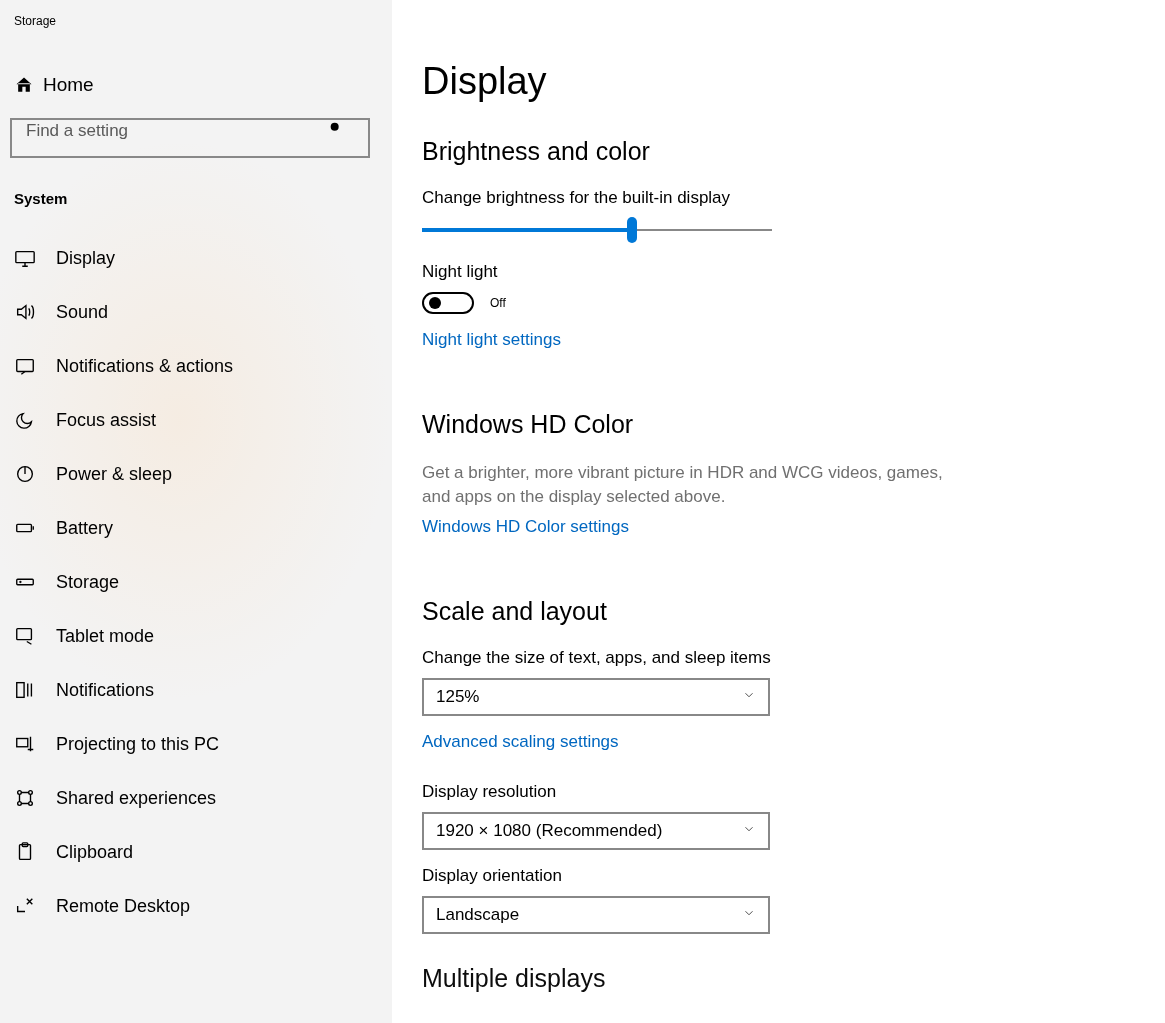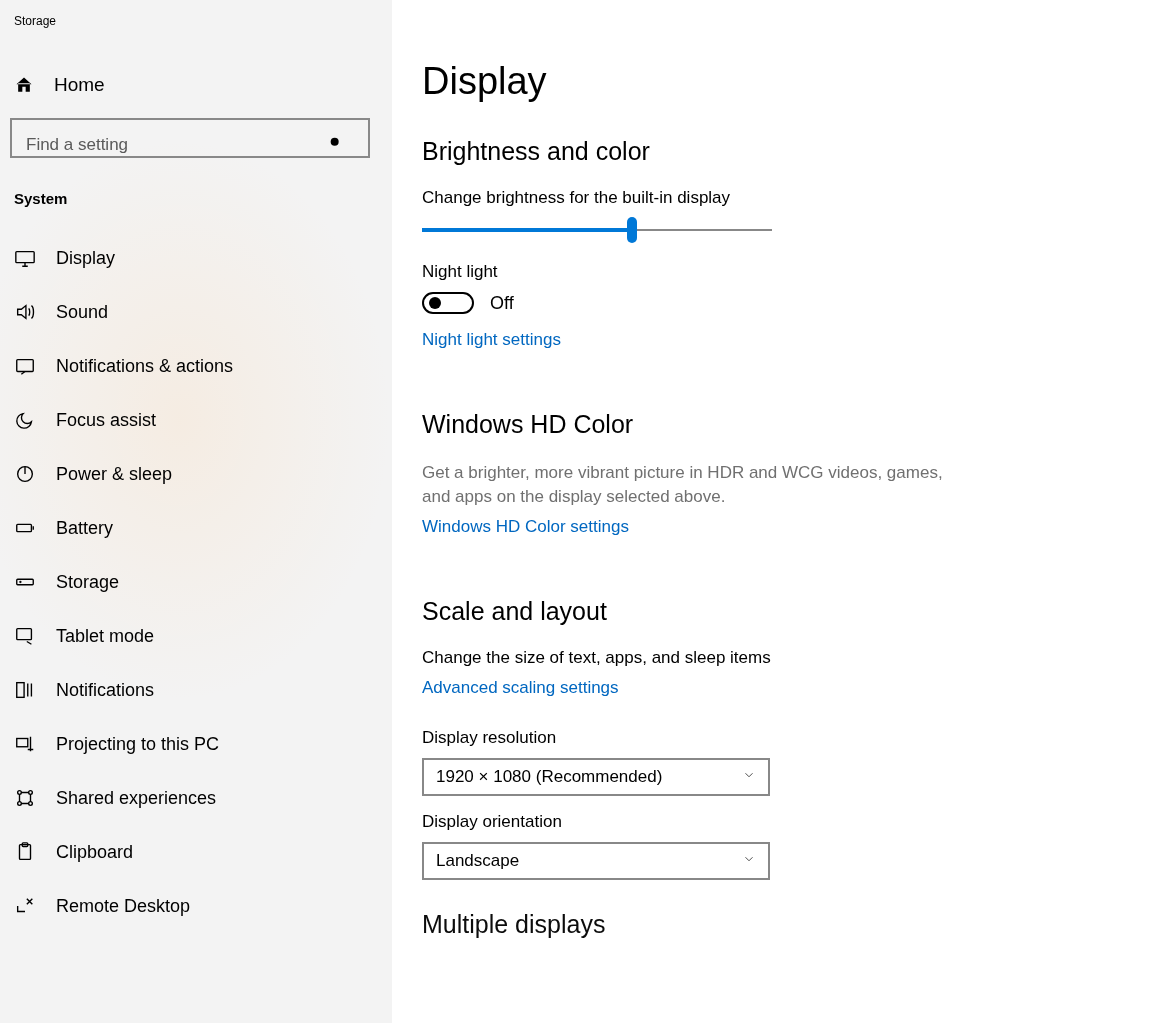--- a/index.html
+++ b/index.html
@@ -26,34 +26,34 @@
     overflow: hidden;
   }
   .settings-title {
     font-size: 12px;
     padding: 0 14px 36px 14px;
   }
   .home-row {
     display: flex;
     align-items: center;
     padding: 10px 14px;
-    gap: 20px;
+    gap: 9px;
     cursor: pointer;
   }
   .home-row .icon { width: 20px; display:flex; align-items:center; justify-content:center; }
   .home-row .label { font-size: 19px; }
 
   .search-wrap { padding: 12px 10px 22px 10px; }
   .search {
     width: 360px;
     height: 40px;
     border: 2px solid #888;
     background: transparent;
     display: flex;
-    align-items: flex-end;
+    align-items: flex-start;
     padding: 0 24px 0 12px;
     color: #5a5a5a;
     font-size: 17px;
   }
   .search input {
     flex: 1;
     border: none;
     background: transparent;
     font-size: 17px;
     outline: none;
@@ -153,21 +153,21 @@
     cursor: pointer;
   }
   .toggle .knob {
     position: absolute;
     width: 12px; height: 12px;
     background: #000;
     border-radius: 50%;
     top: 50%; left: 5px;
     transform: translateY(-50%);
   }
-  .toggle-state { font-size: 18px; }
+  .toggle-state { font-size: 12px; }
 
   
   .dropdown {
     width: 348px; height: 38px;
     border: 2px solid #888;
     display: flex; align-items: center; justify-content: space-between;
     padding: 0 12px;
     font-size: 17px;
     cursor: pointer;
     margin-bottom: 16px;
@@ -374,20 +374,28 @@
   <div class="block">
     <h2 class="subhead">Windows HD Color</h2>
     <p class="desc-text">Get a brighter, more vibrant picture in HDR and WCG videos, games, and apps on the display selected above.</p>
     <a class="link">Windows HD Color settings</a>
   </div>
 
   <div class="block">
     <h2 class="subhead">Scale and layout</h2>
 
     <p class="field-label">Change the size of text, apps, and sleep items</p>
+    <div class="dropdown">
+      <span>125%</span>
+      <span>
+        <svg width="14" height="14" viewBox="0 0 24 24">
+            <path d="M6 9l6 6 6-6"></path>
+          </svg>
+      </span>
+    </div>
     <a class="link" style="">Advanced scaling settings</a>
 
     <p class="field-label">Display resolution</p>
     <div class="dropdown">
       <span>1920 × 1080 (Recommended)</span>
       <span>
         <svg width="14" height="14" viewBox="0 0 24 24">
             <path d="M6 9l6 6 6-6"></path>
           </svg>
       </span>

